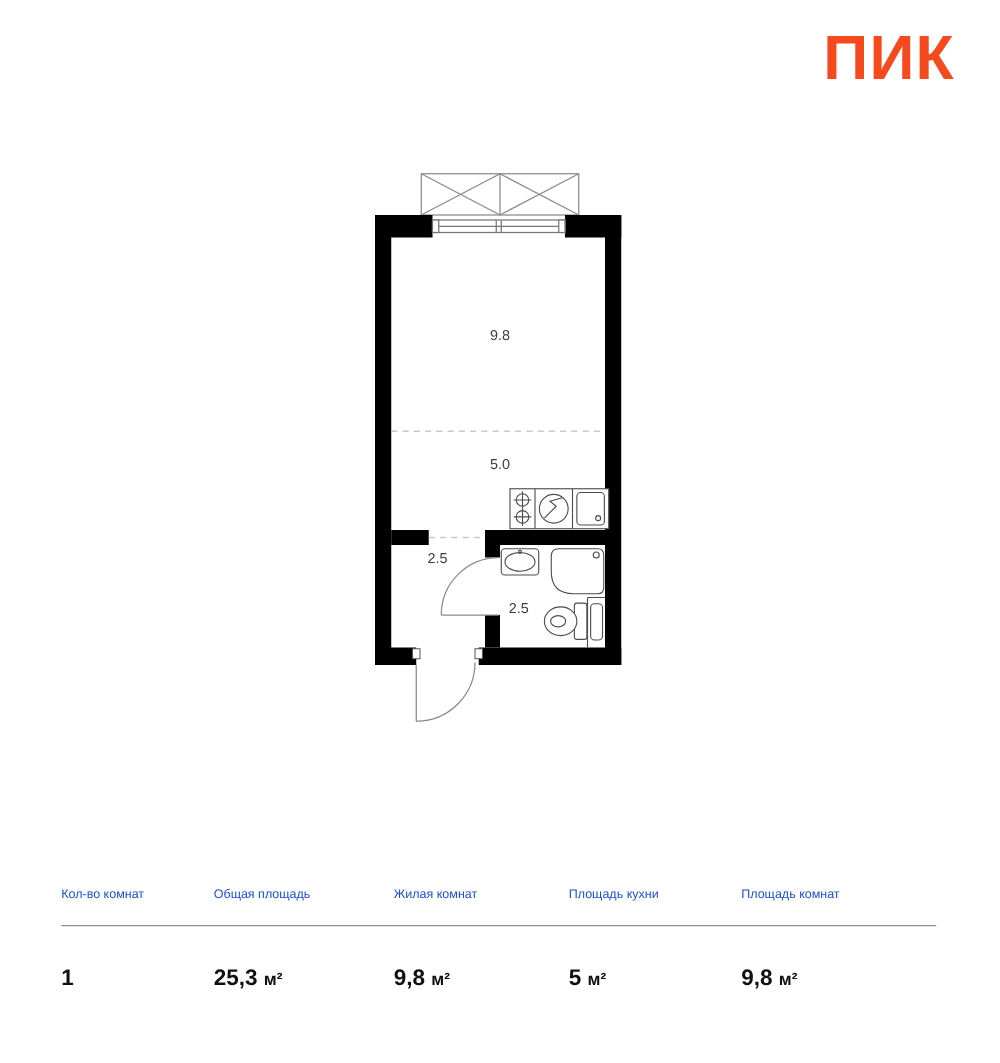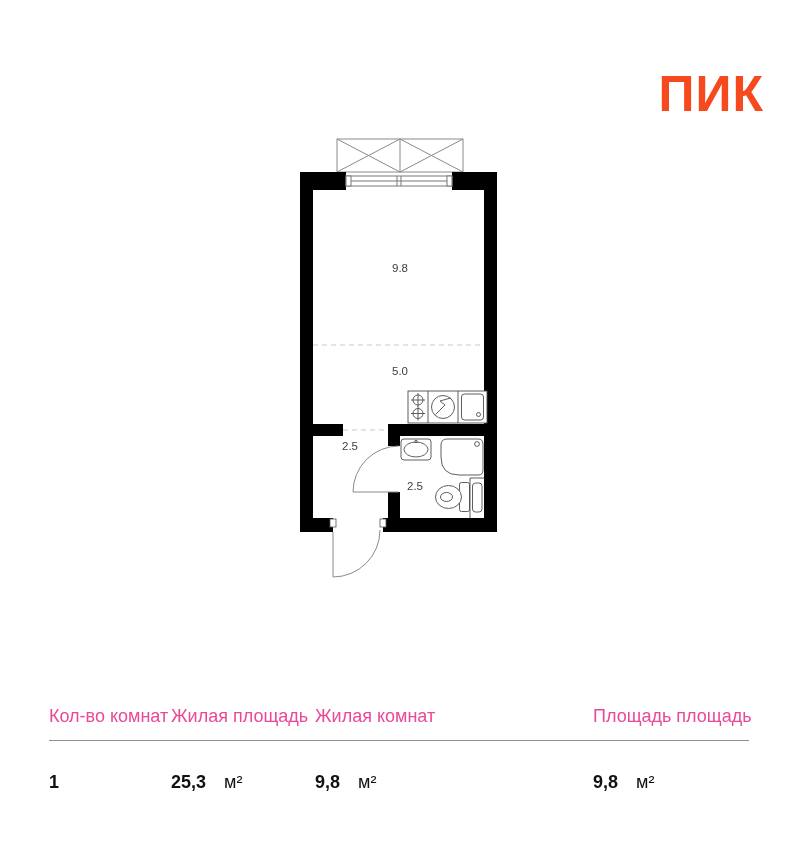--- a/index.html
+++ b/index.html
@@ -2,31 +2,31 @@
 <html><head>
 <meta charset="utf-8">
 <style>
   html,body{margin:0;padding:0;}
   body{
     width:800px;height:850px;position:relative;background:#ffffff;
     font-family:"Liberation Sans",sans-serif;overflow:hidden;
   }
   .logo{
     position:absolute;top:21px;right:36px;
-    font-size:50px;line-height:50px;font-weight:800;letter-spacing:1px;margin-top:48px;
+    font-size:50px;line-height:50px;font-weight:800;letter-spacing:1px;
   }
   .floorplan-svg{position:absolute;left:290px;top:132px;width:220px;height:452px;}
   svg text{font-family:"Liberation Sans",sans-serif;}
   .room-label{font-size:11.5px;fill:#3e3e3e;text-anchor:middle;}
   .summary{position:absolute;left:0;top:0;width:800px;height:850px;}
   .summary .divider{position:absolute;left:49px;top:740px;width:700px;height:1px;background:#8f8f8f;}
   .col{position:absolute;top:708px;white-space:nowrap;}
-  .col-label{font-size:18px;line-height:16px;color:#ec4899;}
+  .col-label{font-size:10px;line-height:16px;color:#1d4ed8;}
   .col-value{margin-top:48px;font-size:18px;line-height:20px;font-weight:700;color:#111111;}
-  .col-value .unit{font-size:18px;font-weight:400;margin-left:18px;}
+  .col-value .unit{font-size:14px;font-weight:700;margin-left:5px;}
 </style>
 </head>
 <body>
 
 <div class="logo" style="color: rgb(246, 73, 29);">ПИК</div>
 
 <svg class="floorplan-svg" viewBox="290 132 220 452" xmlns="http://www.w3.org/2000/svg">
 
   <g stroke="#8a8a8a" stroke-width="1" fill="none">
     <rect x="337" y="139" width="126" height="33"></rect>
@@ -128,27 +128,31 @@
 
 <div class="summary">
   <div class="divider"></div>
 
   <div class="col" style="left:49px">
     <div class="col-label">Кол-во комнат</div>
     <div class="col-value"><span>1</span><span class="unit"></span></div>
   </div>
 
   <div class="col" style="left:171px">
-    <div class="col-label">Жилая площадь</div>
+    <div class="col-label">Общая площадь</div>
     <div class="col-value"><span>25,3</span><span class="unit">м²</span></div>
   </div>
 
   <div class="col" style="left:315px">
     <div class="col-label">Жилая комнат</div>
     <div class="col-value"><span>9,8</span><span class="unit">м²</span></div>
   </div>
 
+  <div class="col" style="left:455px">
+    <div class="col-label">Площадь кухни</div>
+    <div class="col-value"><span>5</span><span class="unit">м²</span></div>
+  </div>
 
   <div class="col" style="left:593px">
-    <div class="col-label">Площадь площадь</div>
+    <div class="col-label">Площадь комнат</div>
     <div class="col-value"><span>9,8</span><span class="unit">м²</span></div>
   </div>
 </div>
 
 </body></html>

